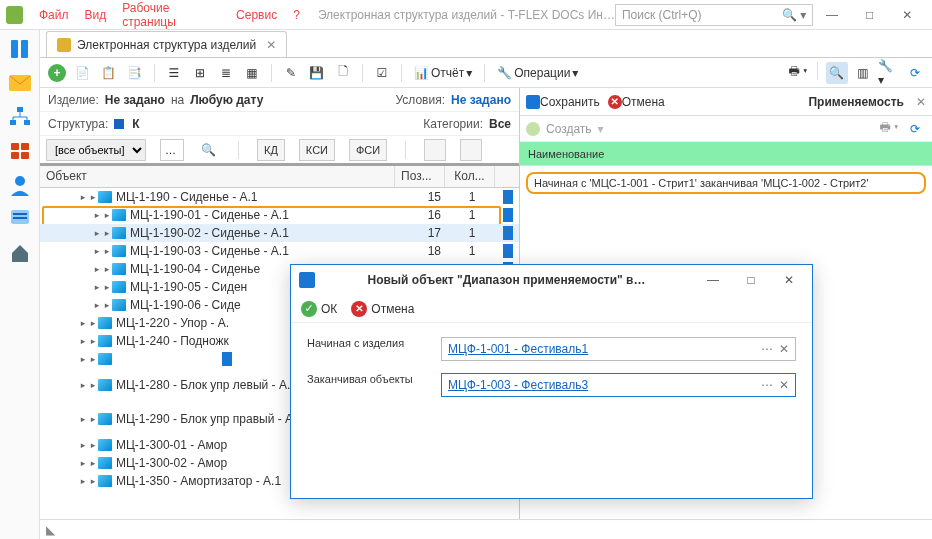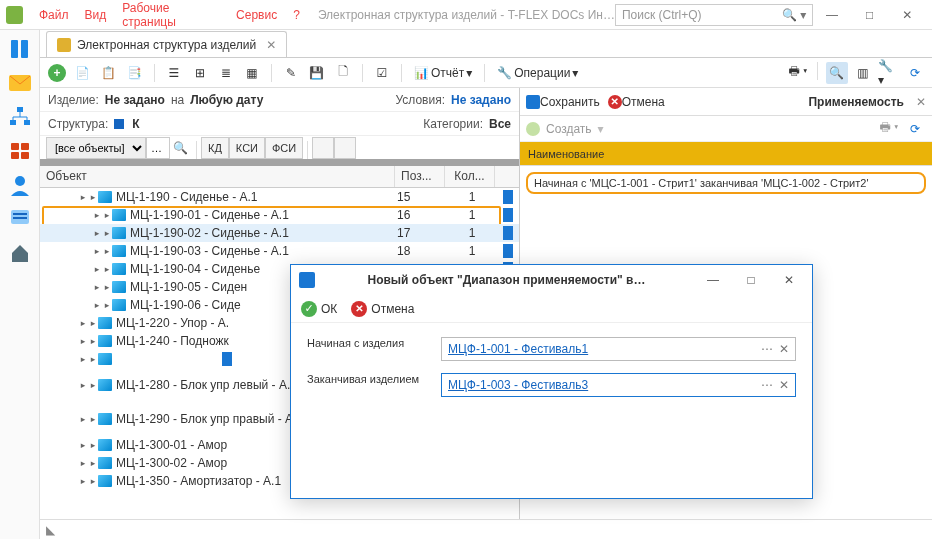--- a/index.html
+++ b/index.html
@@ -23,45 +23,45 @@
 .tbtn{width:22px;height:22px;display:flex;align-items:center;justify-content:center;border-radius:2px}
 .sep{width:1px;height:18px;background:#ddd;margin:0 4px}
 .drop{display:flex;align-items:center;gap:2px;padding:0 4px}
 .content-split{flex:1;display:flex;overflow:hidden}
 .left-panel{flex:0 0 480px;display:flex;flex-direction:column;border-right:1px solid #ccc}
 .right-panel{flex:1;display:flex;flex-direction:column}
 .info-row{height:24px;display:flex;align-items:center;padding:0 8px;gap:6px;border-bottom:1px solid #eee;font-size:11px}
 .info-row .lbl{color:#555}
 .info-row .val-blue{color:#1565c0;font-weight:bold}
 .info-row .val-bold{font-weight:bold}
-.filter-row{height:30px;display:flex;align-items:flex-end;padding:0 6px;gap:0;border-bottom:7px solid #a3a3a3}
+.filter-row{height:30px;display:flex;align-items:center;padding:0 6px;gap:14px;border-bottom:3px solid #a3a3a3}
 .filter-input{border:1px solid #ccc;height:22px;padding:0 4px;font-size:11px}
 .filter-btn{border:1px solid #ccc;height:22px;padding:0 6px;font-size:11px;background:#f5f5f5;display:flex;align-items:center}
 .tree-header{height:22px;display:flex;border-bottom:1px solid #ccc;background:#f7f7f7;font-size:11px;color:#444}
 .th{padding:3px 6px;border-right:1px solid #ddd}
 .th-obj{flex:1}
 .th-pos{width:50px;}
 .th-cnt{width:50px;text-align:center}
 .tree-body{flex:1;overflow-y:auto;position:relative}
 .tree-row{height:18px;display:flex;align-items:center;font-size:11px;position:relative}
 .tree-row.sel{background:#e3f0fb}
 .tree-row .caret{width:10px;text-align:center;color:#666;font-size:9px}
 .tree-row .cube{width:14px;height:12px;background:linear-gradient(135deg,#4fc3f7,#0288d1);border-radius:1px;margin-right:4px;flex-shrink:0}
 .tree-row .name{flex:1;white-space:nowrap;overflow:hidden}
-.tree-row .pos{width:50px;text-align:left;padding-right:6px}
+.tree-row .pos{width:50px;text-align:right;padding-right:6px}
 .tree-row .cnt{width:50px;text-align:center}
 .tree-row .mk{width:10px;height:14px;background:#1976d2;margin:0 6px}
 .highlight-box{position:absolute;border:2px solid #f39c12;pointer-events:none;border-radius:2px}
 .right-toolbar{height:28px;display:flex;align-items:center;padding:0 6px;gap:8px;border-bottom:1px solid #ddd}
 .rbtn{display:flex;align-items:flex-end;font-size:11px}
 .rbtn .i-save{width:14px;height:14px;background:#1976d2;border-radius:2px}
 .rbtn .i-cancel{width:14px;height:14px;border-radius:50%;background:#d32f2f;color:#fff;display:flex;align-items:center;justify-content:center;font-size:10px;font-weight:bold}
 .right-title{margin-left:auto;font-weight:bold;font-size:12px}
 .right-sub{height:26px;display:flex;align-items:center;padding:0 6px;gap:6px;border-bottom:1px solid #eee;color:#999;font-size:11px}
-.right-header{height:24px;display:flex;align-items:center;padding:0 8px;border-bottom:1px solid #ddd;background:#eab308;font-size:11px}
+.right-header{height:24px;display:flex;align-items:center;padding:0 8px;border-bottom:1px solid #ddd;background:#86efac;font-size:11px}
 .right-content{padding:6px}
 .range-field{border:2px solid #f39c12;padding:3px 6px;font-size:11px;border-radius:8px}
 
 .dialog{position:absolute;left:250px;top:234px;width:523px;height:235px;background:#fff;border:1px solid #1976d2;box-shadow:0 4px 20px rgba(0,0,0,.2);display:flex;flex-direction:column}
 .dlg-title{height:30px;display:flex;align-items:center;padding:0 8px;gap:8px}
 .dlg-title .dico{width:16px;height:16px;background:#1976d2;border-radius:2px}
 .dlg-title .ttxt{font-weight:bold;font-size:12px;flex:1;text-align:center}
 .dlg-title .wbtn{width:30px;height:20px;display:flex;align-items:center;justify-content:center;color:#555}
 .dlg-toolbar{height:28px;display:flex;align-items:center;padding:0 10px;gap:14px;border-bottom:1px solid #eee}
 .dlg-ok{display:flex;align-items:center;gap:4px;font-size:11px}
@@ -422,21 +422,21 @@
           <div class="flbl">Начиная с изделия</div>
           <div class="finput">
             <a>МЦФ-1-001 - Фестиваль1</a>
             <div class="ops">
                 <span>⋯</span>
                 <span>✕</span>
               </div>
           </div>
         </div>
         <div class="form-row">
-          <div class="flbl">Заканчивая изделием</div>
+          <div class="flbl">Заканчивая объекты</div>
           <div class="finput" style="border-color:#1976d2">
             <a>МЦФ-1-003 - Фестиваль3</a>
             <div class="ops">
                 <span>⋯</span>
                 <span>✕</span>
               </div>
           </div>
         </div>
       </div>
     </div>

